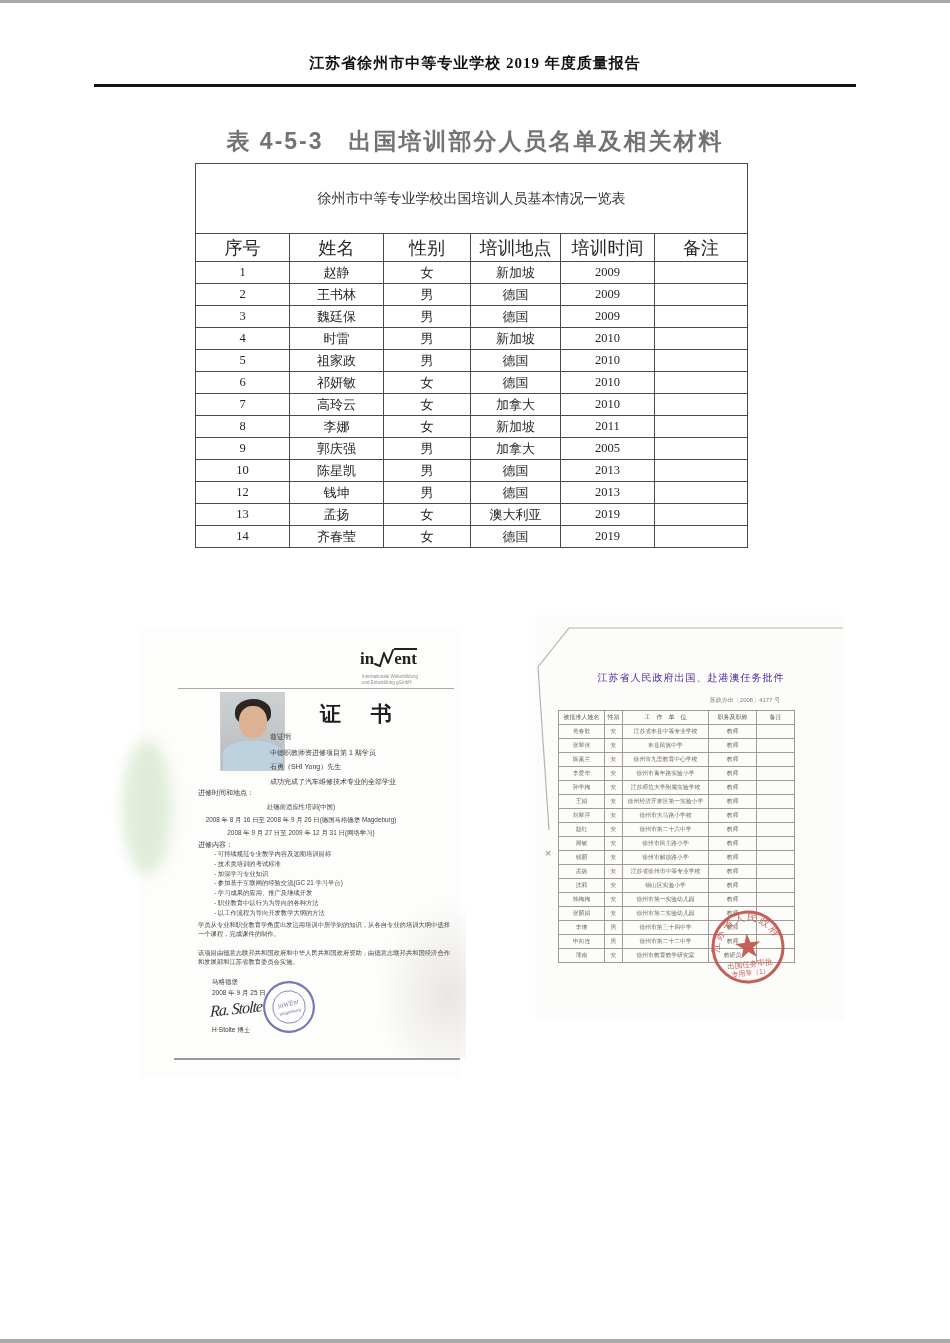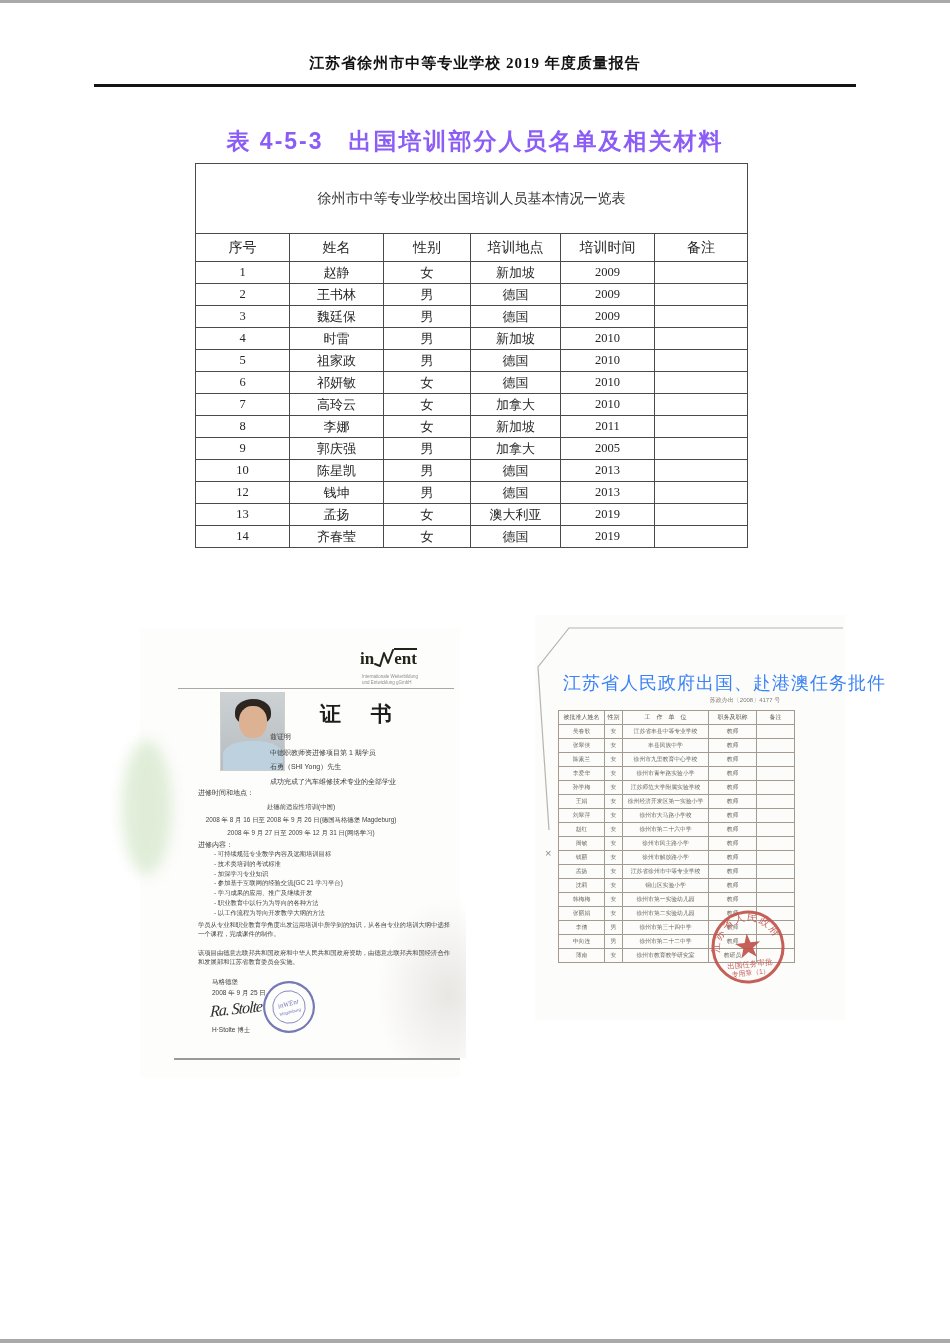--- a/index.html
+++ b/index.html
@@ -7,29 +7,29 @@
         font-family:"Liberation Sans",sans-serif;color:#222;}
   .edge-strip{position:absolute;left:0;width:100%;background:#a9a9a9;}
   .edge-top{top:0;height:3px;}
   .edge-bottom{bottom:0;height:4px;}
 
   
   .doc-header{position:absolute;top:54px;left:0;width:100%;text-align:center;
     font-family:"Liberation Serif",serif;font-weight:bold;font-size:15px;letter-spacing:1px;color:#111;}
   .header-rule{position:absolute;top:84px;left:94px;width:762px;height:3px;background:#141414;}
   .section-title{position:absolute;top:126px;left:0;width:100%;text-align:center;
-    font-weight:bold;font-size:23px;letter-spacing:2px;color:#8b5cf6;}
+    font-weight:bold;font-size:23px;letter-spacing:2px;color:#737373;}
 
   
   .roster-wrap{position:absolute;left:195px;top:163px;}
   table.roster{border-collapse:collapse;table-layout:fixed;width:552px;background:#fff;}
   table.roster td,table.roster th{border:1px solid #4a4a4a;padding:0;text-align:center;
     font-weight:normal;color:#262626;overflow:hidden;white-space:nowrap;}
   table.roster .title-cell{height:69px;font-size:14px;color:#333;border-bottom:1px solid #4a4a4a;}
-  table.roster thead th{height:27px;font-size:14px;}
+  table.roster thead th{height:27px;font-size:18px;}
   table.roster tbody td{height:21px;font-size:13px;}
   table.roster tbody td:nth-child(1),table.roster tbody td:nth-child(5){
     font-family:"Liberation Serif",serif;font-size:12.5px;}
 
   .page-number{position:absolute;top:1215px;left:0;width:100%;text-align:center;
     font-family:"Liberation Serif",serif;font-size:13px;color:#333;}
 
   
   .cert{position:absolute;left:140px;top:628px;width:320px;height:450px;background:#fdfdfc;}
   .cert .green-blob{position:absolute;left:-18px;top:112px;width:50px;height:135px;background:#d9e9cf;
@@ -64,21 +64,21 @@
     filter:blur(.3px);text-align:justify;}
   .cert-sign{position:absolute;left:72px;font-size:6.5px;color:#3a3a3a;filter:blur(.25px);}
   .signature{position:absolute;left:70px;top:372px;font-family:"Liberation Serif",serif;
     font-style:italic;font-size:16px;color:#2e2e2e;transform:rotate(-6deg) skewX(-8deg);letter-spacing:-1px;}
   .blue-stamp{position:absolute;left:122px;top:352px;opacity:.85;transform:rotate(-14deg);}
 
   
   .approval{position:absolute;left:535px;top:615px;width:310px;height:405px;background:#fcfcfb;}
   .approval .edge-svg{position:absolute;left:0;top:0;}
   .approval-title{position:absolute;left:28px;top:56px;width:256px;text-align:center;
-    font-family:"Liberation Serif",serif;font-size:18px;letter-spacing:1px;color:#3b82f6;
+    font-family:"Liberation Serif",serif;font-size:10px;letter-spacing:1px;color:#4c1d95;
     filter:blur(.2px);white-space:nowrap;}
   .approval-number{position:absolute;left:150px;top:81px;width:120px;text-align:center;
     font-size:6px;color:#807a72;filter:blur(.35px);white-space:nowrap;}
   .approval-table-wrap{position:absolute;left:23px;top:95px;}
   table.approval-table{border-collapse:collapse;table-layout:fixed;width:236px;}
   table.approval-table th,table.approval-table td{border:1px solid #a39b90;padding:0;text-align:center;
     overflow:hidden;white-space:nowrap;}
   table.approval-table th{height:13px;font-size:6px;font-weight:normal;color:#5b564e;filter:blur(.25px);}
   table.approval-table td{height:13px;font-size:5.8px;color:#6e6960;filter:blur(.45px);}
   .margin-mark{position:absolute;left:10px;top:232px;font-size:11px;color:#8a8a8a;}

